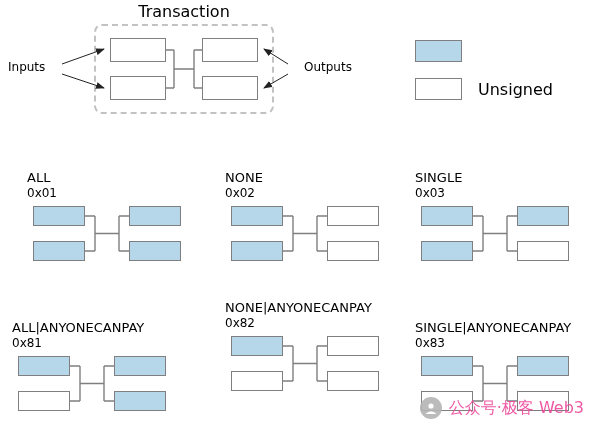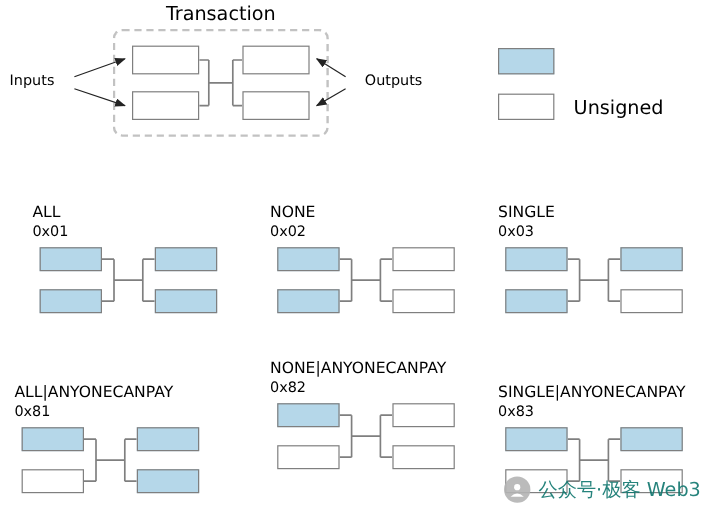--- a/index.html
+++ b/index.html
@@ -41,21 +41,21 @@
   .legend-row span { margin-left:16px; font-size:16px; }
 
   
   .shblock { position:absolute; width:160px; text-align:left; }
   .sh-title { font-size:13px; line-height:15px; }
   .sh-code  { font-size:12px; line-height:14px; margin-top:1px; }
   .shblock .mini { margin-top:6px; }
 
   
   .watermark { position:absolute; right:16px; bottom:6px; display:flex; align-items:center;
-               gap:7px; color:#0f766e; font-size:16px; opacity:.9; }
+               gap:7px; color:#ec4899; font-size:16px; opacity:.9; }
   .wm-logo { width:22px; height:22px; border-radius:50%; background:#b4b4b4;
              display:flex; align-items:center; justify-content:center; flex:0 0 auto; }
 </style>
 </head>
 <body>
 
 <div class="canvas">
 
   <div class="txn-title">Transaction</div>
 

